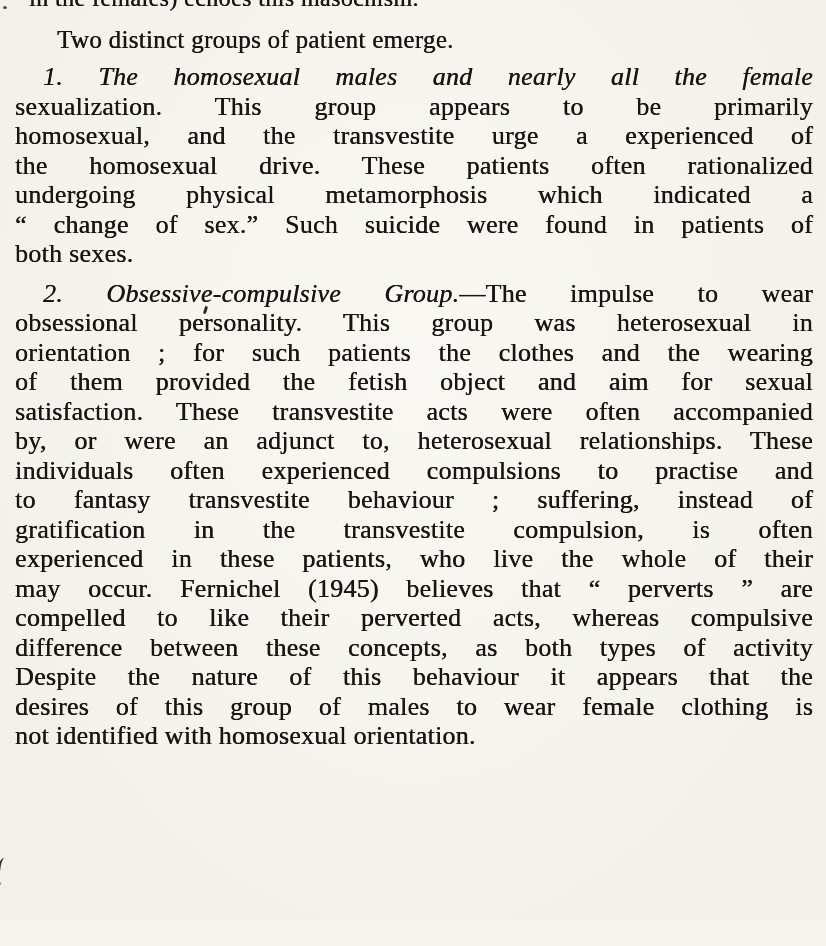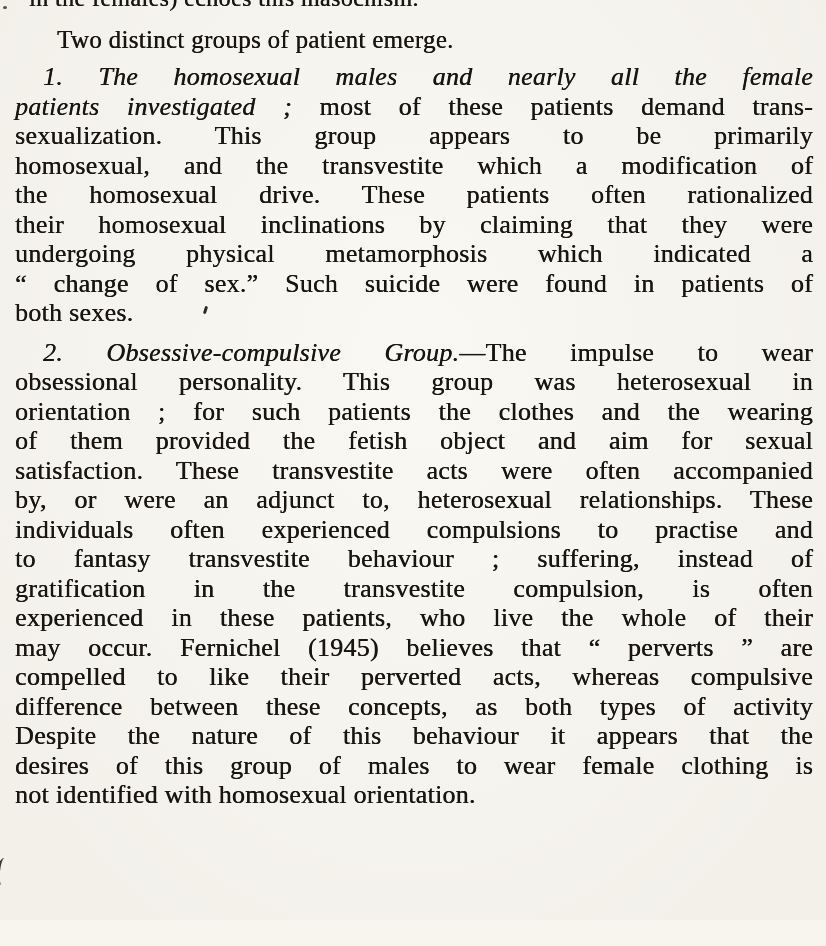--- a/index.html
+++ b/index.html
@@ -103,25 +103,23 @@
 <div class="page">
 
   <div class="crop-line">
     <span class="inner">in the females) echoes this masochism.</span>
   </div>
 
   <p class="intro">Two distinct groups of patient emerge.</p>
 
   <div class="para">
       <div class="line indent"><span class="it">1. The homosexual males and nearly all the female</span></div>
-      <div class="line"><span class="it">patients investigated ; </span><span>most of these patients demand trans-</span></div>
       <div class="line"><span>sexualization. This group appears to be primarily</span></div>
-      <div class="line"><span>homosexual, and the transvestite which a modification of</span></div>
+      <div class="line"><span>homosexual, and the transvestite urge a experienced of</span></div>
       <div class="line"><span>the homosexual drive. These patients often rationalized</span></div>
-      <div class="line"><span>their homosexual inclinations by claiming that they were</span></div>
       <div class="line"><span>undergoing physical metamorphosis which indicated a</span></div>
       <div class="line"><span>“ change of sex.” Such suicide were found in patients of</span></div>
       <div class="line last"><span>both sexes.</span></div>
     </div>
 
   <div class="para">
       <div class="line indent"><span class="it">2. Obsessive-compulsive Group.</span><span>—The impulse to wear</span></div>
       <div class="line"><span>obsessional personality. This group was heterosexual in</span></div>
       <div class="line"><span>orientation ; for such patients the clothes and the wearing</span></div>
       <div class="line"><span>of them provided the fetish object and aim for sexual</span></div>

